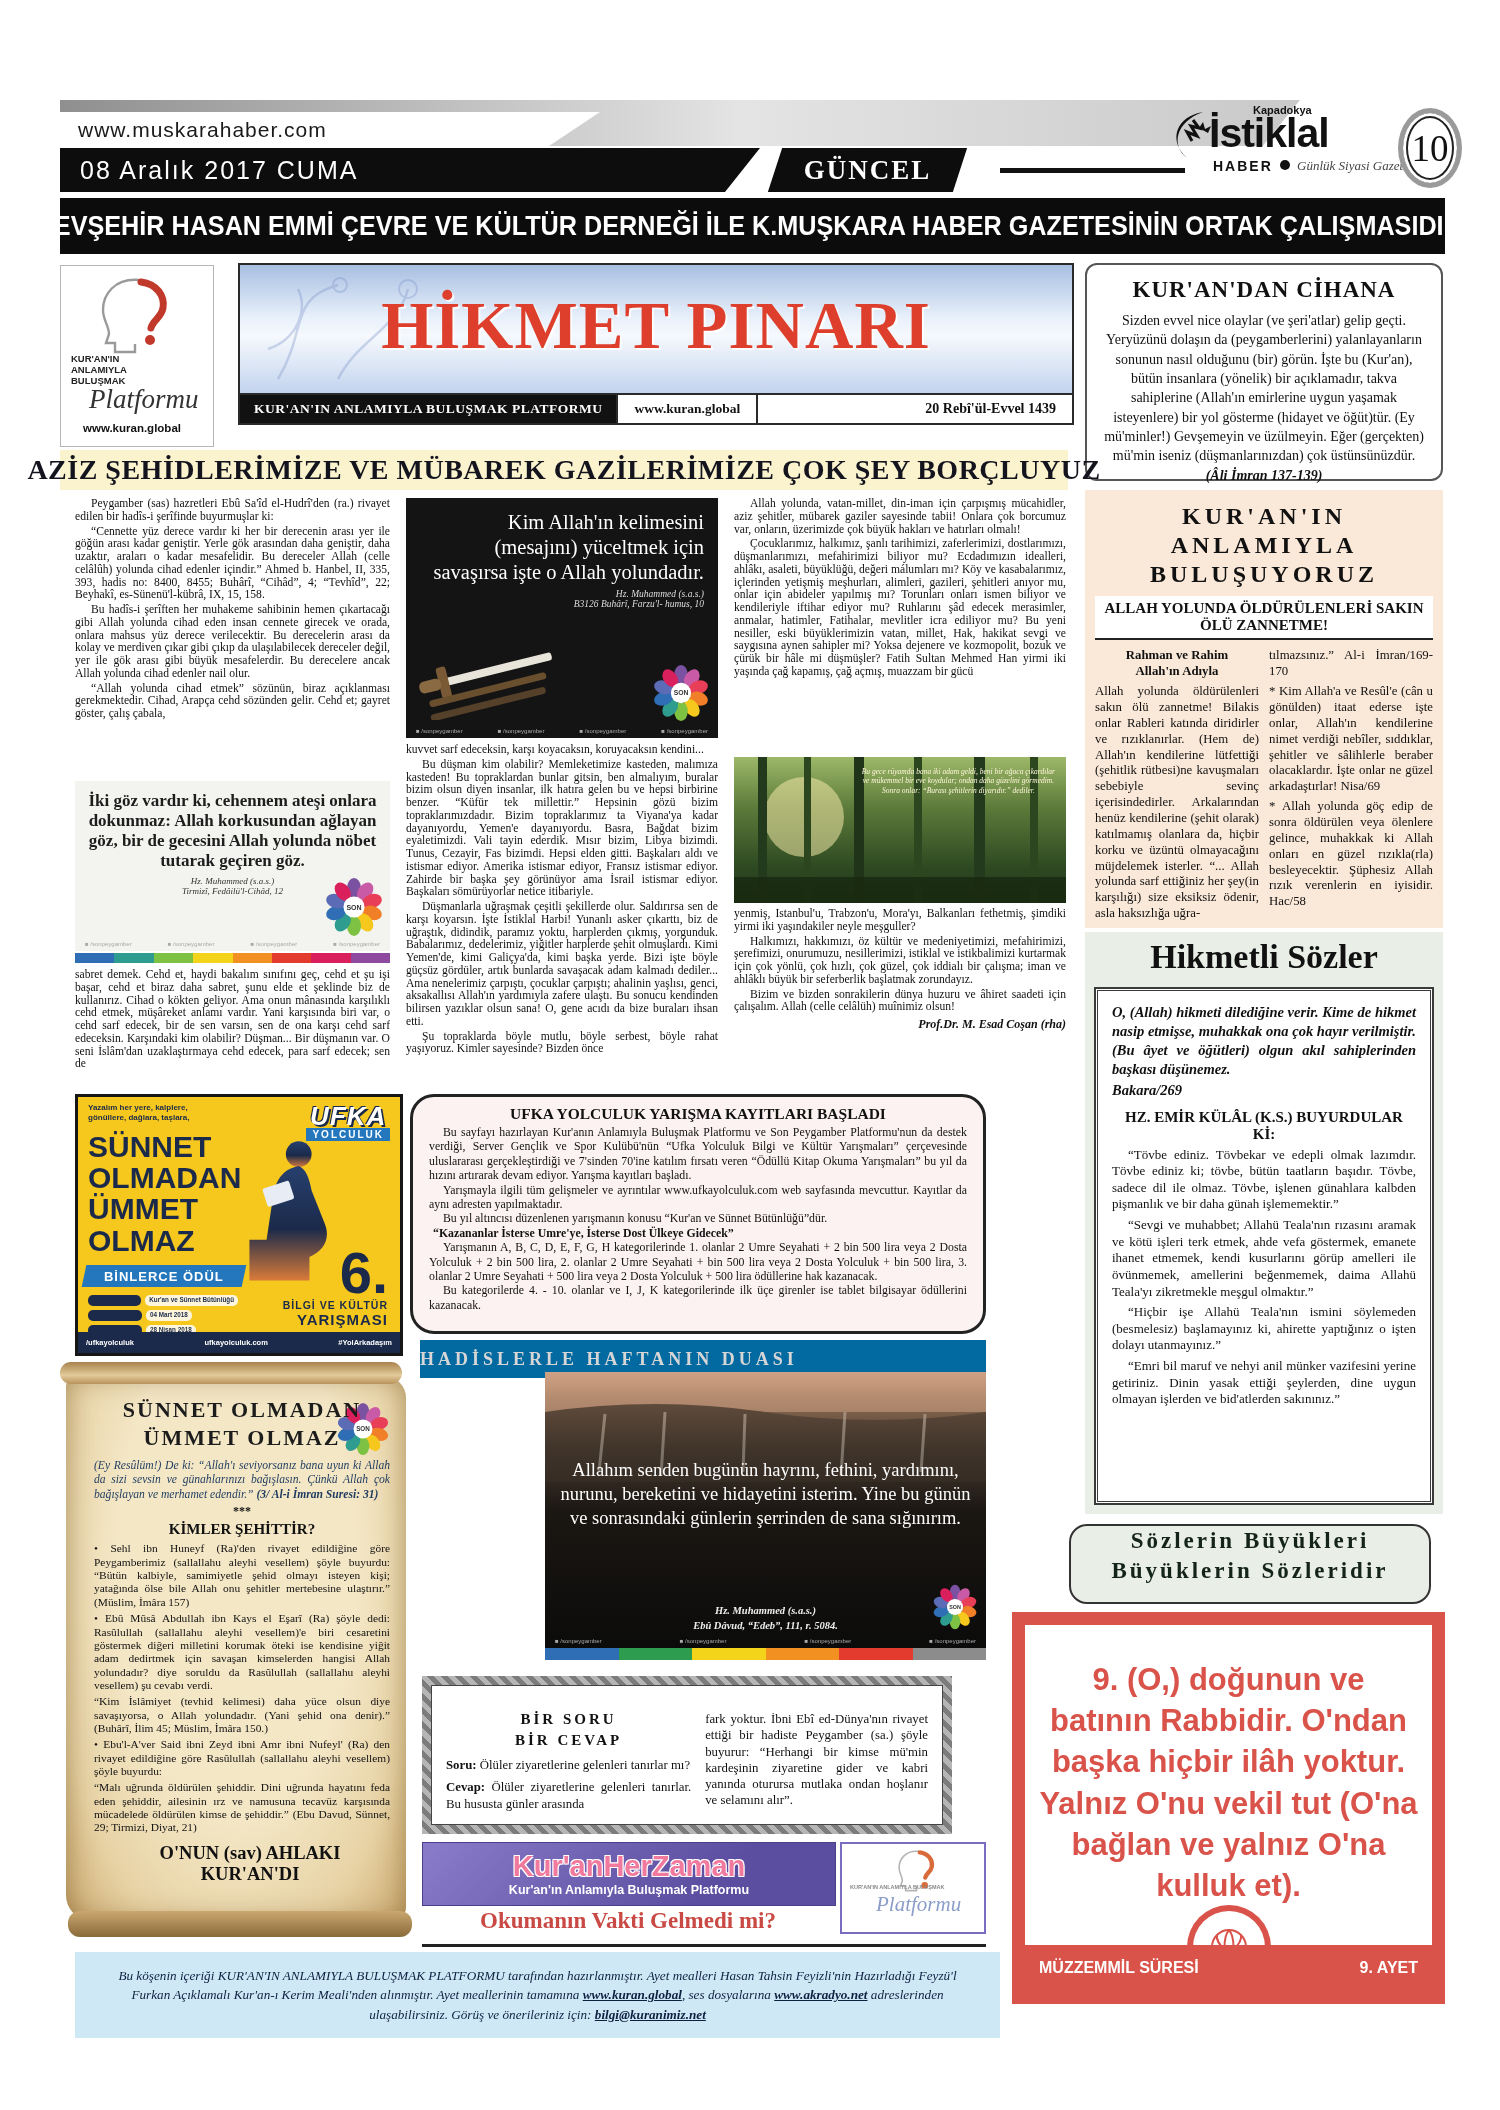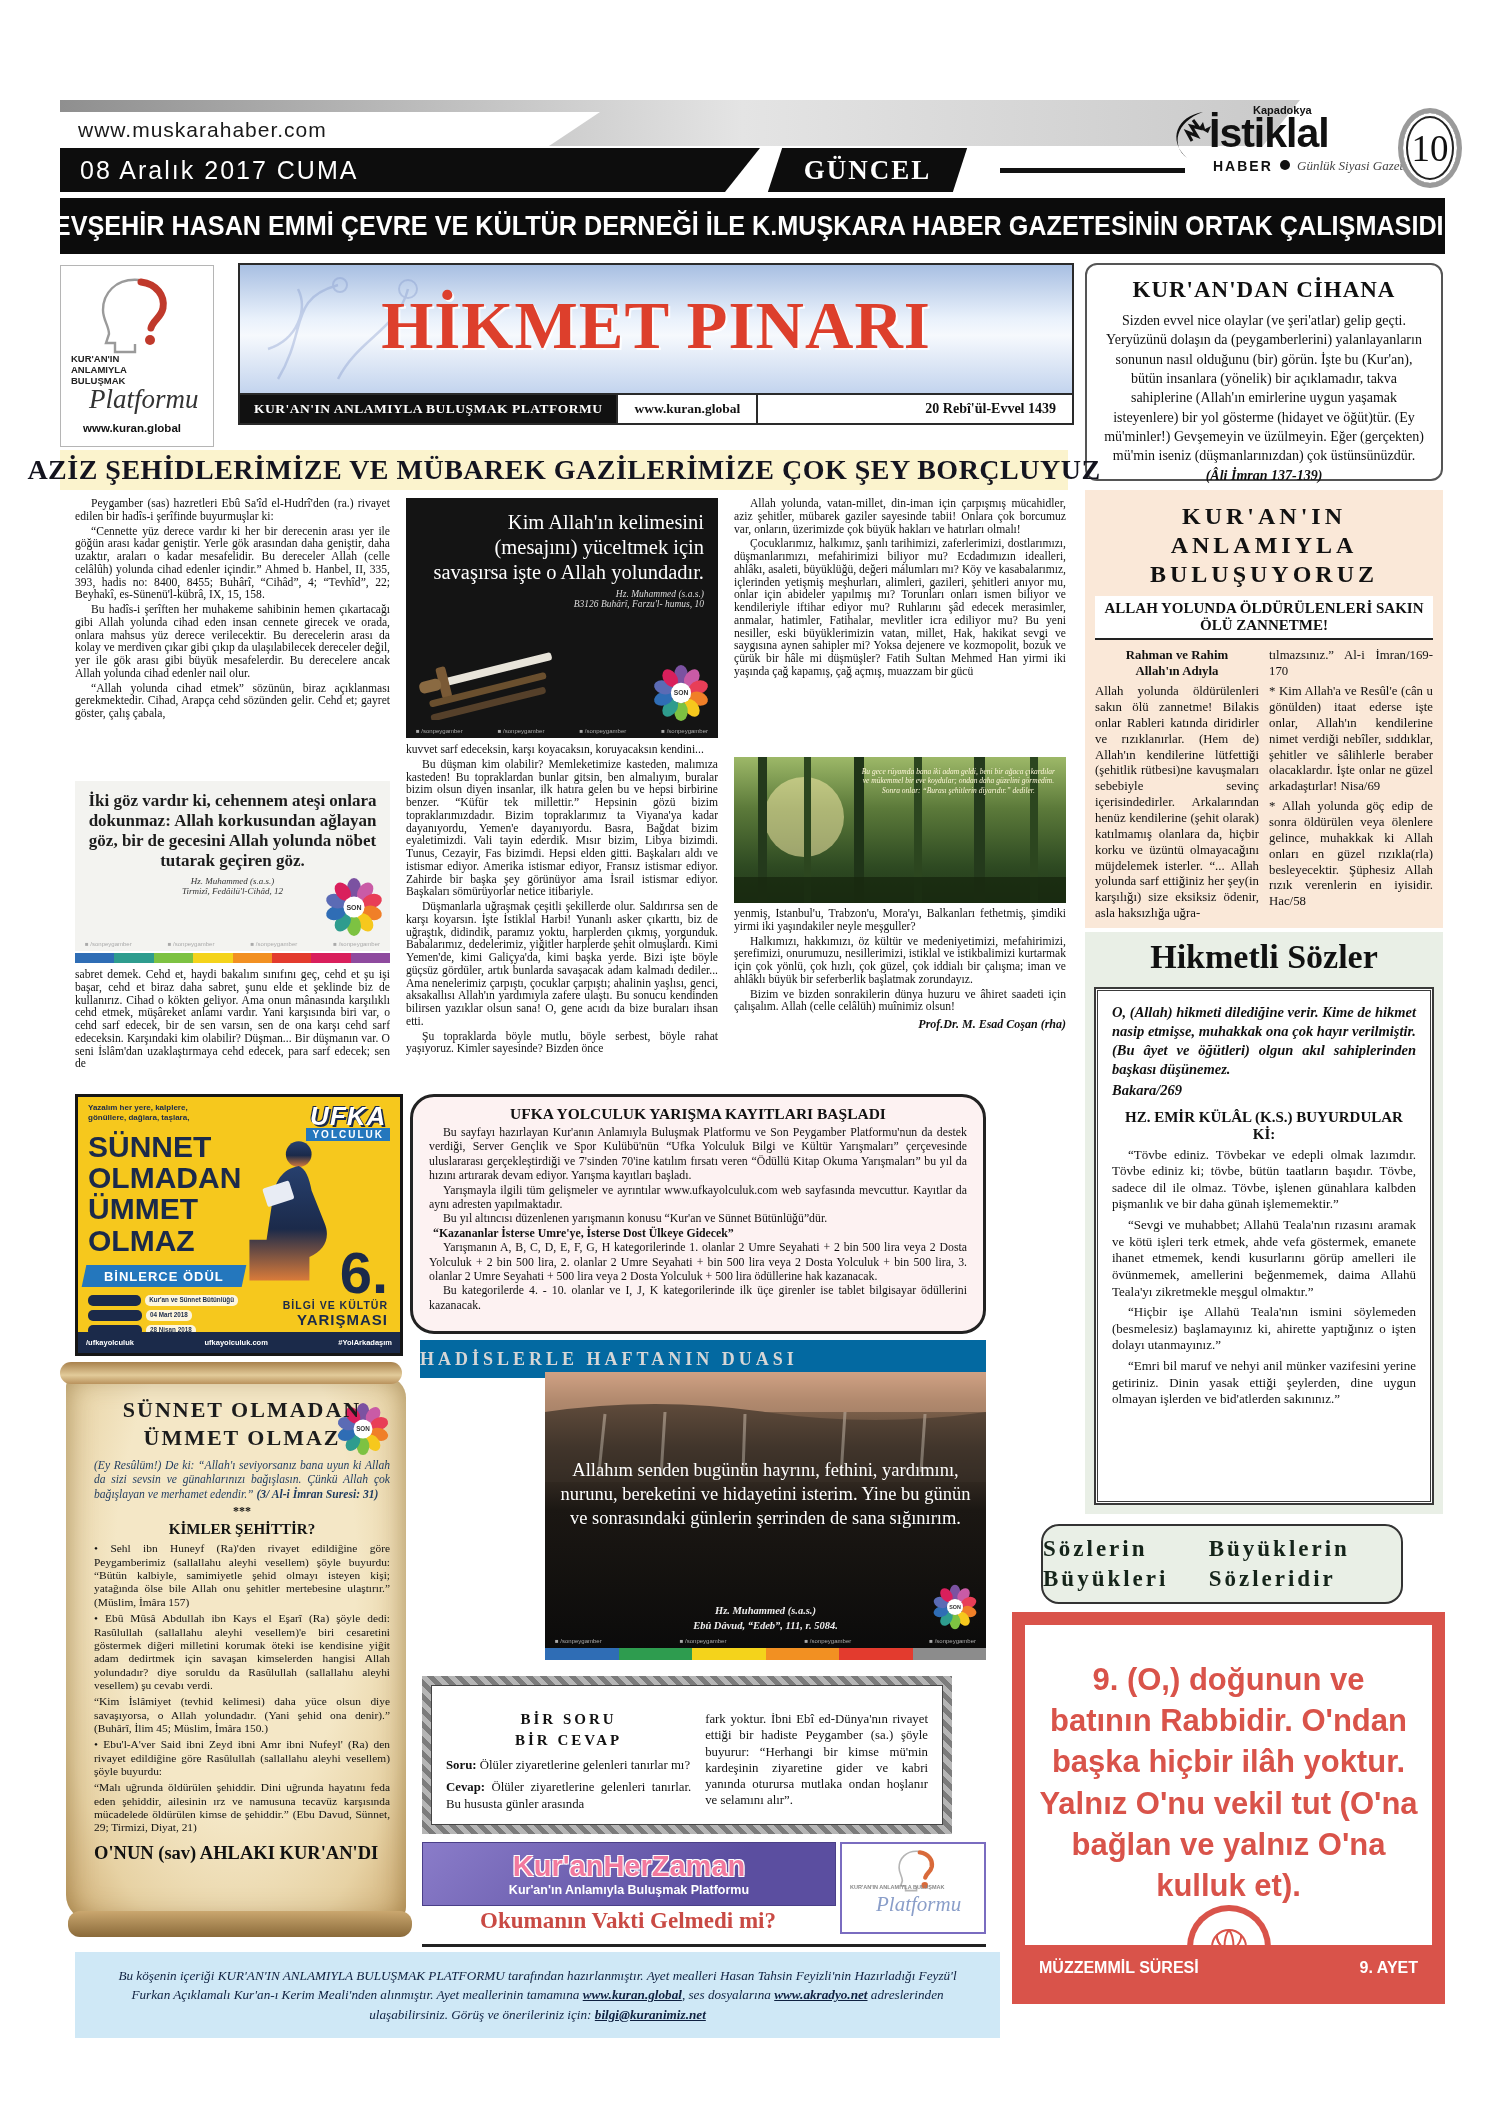--- a/index.html
+++ b/index.html
@@ -77,21 +77,21 @@
   #bulus .ch{text-align:center;font-weight:700;}
   
   #hikmetli{left:1085px;top:932px;width:358px;height:582px;background:#e9efe6;box-sizing:border-box;}
   #hikmetli .t{text-align:center;font-weight:700;font-size:34px;margin-top:6px;}
   #hikmetli .inner{position:absolute;left:10px;top:56px;right:10px;bottom:10px;background:#fff;border:3px double #3a3a3a;outline:1px solid #3a3a3a;padding:12px 14px;overflow:hidden;}
   #hikmetli .intro{font-style:italic;font-weight:600;font-size:14.5px;line-height:1.32;text-align:justify;}
   #hikmetli .cite{font-style:italic;font-weight:700;font-size:14.5px;margin-top:2px;}
   #hikmetli .hd{text-align:center;font-weight:700;font-size:15px;margin:10px 0 4px 0;}
   #hikmetli p.b{margin:0 0 4px 0;font-size:13px;line-height:1.28;text-align:justify;text-indent:16px;}
   
-  #sozlerin{left:1041px;top:1524px;width:358px;height:76px;border:2px solid #333;border-radius:18px;background:#e9efe6;display:flex;flex-direction:row;align-items:center;justify-content:flex-start;}
+  #sozlerin{left:1069px;top:1524px;width:358px;height:76px;border:2px solid #333;border-radius:18px;background:#e9efe6;display:flex;flex-direction:column;align-items:center;justify-content:flex-start;}
   #sozlerin span{font-weight:700;font-size:23px;letter-spacing:3px;line-height:1.3;color:#15241a;}
   
   #redbox{left:1012px;top:1612px;width:433px;height:392px;border:13px solid #d9534a;background:#fff;box-sizing:border-box;}
   #redbox .txt{position:absolute;left:14px;right:14px;top:34px;text-align:center;font-family:"Liberation Sans",sans-serif;font-weight:700;font-size:31px;line-height:1.33;color:#d9534a;}
   #redbox .strip{position:absolute;left:0;right:0;bottom:0;height:46px;background:#d9534a;display:flex;align-items:center;justify-content:space-between;padding:0 14px;gap:15px;}
   #redbox .strip span{color:#fff;font-family:"Liberation Sans",sans-serif;font-weight:700;font-size:16px;}
   #redbox .medal{position:absolute;left:50%;bottom:2px;transform:translateX(-50%);width:84px;height:84px;border-radius:50%;background:#d9534a;display:flex;align-items:center;justify-content:center;}
   #redbox .medal .in{width:72px;height:72px;border-radius:50%;background:#fff;display:flex;align-items:center;justify-content:center;}
   
   #poster{left:75px;top:1094px;width:328px;height:262px;border:3px solid #161616;background:#f6c81d;box-sizing:border-box;overflow:hidden;font-family:"Liberation Sans",sans-serif;}
@@ -131,21 +131,21 @@
   #scroll .curl{position:absolute;left:0;right:10px;height:22px;background:linear-gradient(180deg,#a8814c,#e2cb9a 60%,#b9925c);border-radius:12px;}
   #scroll .curl.top{top:0;}
   #scroll .curl.bot{bottom:0;left:8px;right:0;height:26px;background:linear-gradient(180deg,#caa76f,#8a6a3a);}
   #scroll .content{position:absolute;left:34px;right:22px;top:34px;bottom:34px;overflow:hidden;}
   #scroll .t{text-align:center;font-weight:700;font-size:22px;letter-spacing:2px;line-height:1.25;color:#1c1c1c;}
   #scroll .ayet{margin-top:8px;font-style:italic;font-size:11.6px;line-height:1.25;text-align:justify;color:#1d3a5f;}
   #scroll .ayet .cite{font-weight:700;}
   #scroll .div{text-align:center;font-weight:700;font-size:12px;margin:2px 0;}
   #scroll .hd{text-align:center;font-weight:700;font-size:15px;margin:2px 0 4px 0;}
   #scroll p.b{margin:0 0 3px 0;font-size:11.4px;line-height:1.17;text-align:justify;}
-  #scroll .close{text-align:left;font-weight:700;font-size:18.5px;margin-top:8px;}
+  #scroll .close{text-align:center;font-weight:700;font-size:18.5px;margin-top:8px;margin-left:16px;}
   
   #soru{left:422px;top:1676px;width:530px;height:158px;background:repeating-linear-gradient(45deg,#b5b5b5 0 5px,#7c7c7c 5px 10px);padding:9px;box-sizing:border-box;}
   #soru .in{background:#fff;width:100%;height:100%;box-sizing:border-box;border:1px solid #444;display:flex;gap:14px;padding:23px 14px;}
   #soru .cL{flex:1.1;}
   #soru .cR{flex:1;font-size:12.8px;line-height:1.27;text-align:justify;padding-top:2px;}
   #soru .t{text-align:center;font-weight:700;font-size:15px;letter-spacing:3px;line-height:1.4;}
   #soru p{margin:6px 0 0 0;font-size:12.8px;line-height:1.27;text-align:justify;}
   #soru b{font-weight:700;}
   
   #hz{left:422px;top:1842px;width:412px;height:62px;background:linear-gradient(135deg,#8a7cc9,#5b4ea0 70%);border:1px solid #4a3f88;display:flex;flex-direction:column;align-items:center;justify-content:center;overflow:hidden;}

